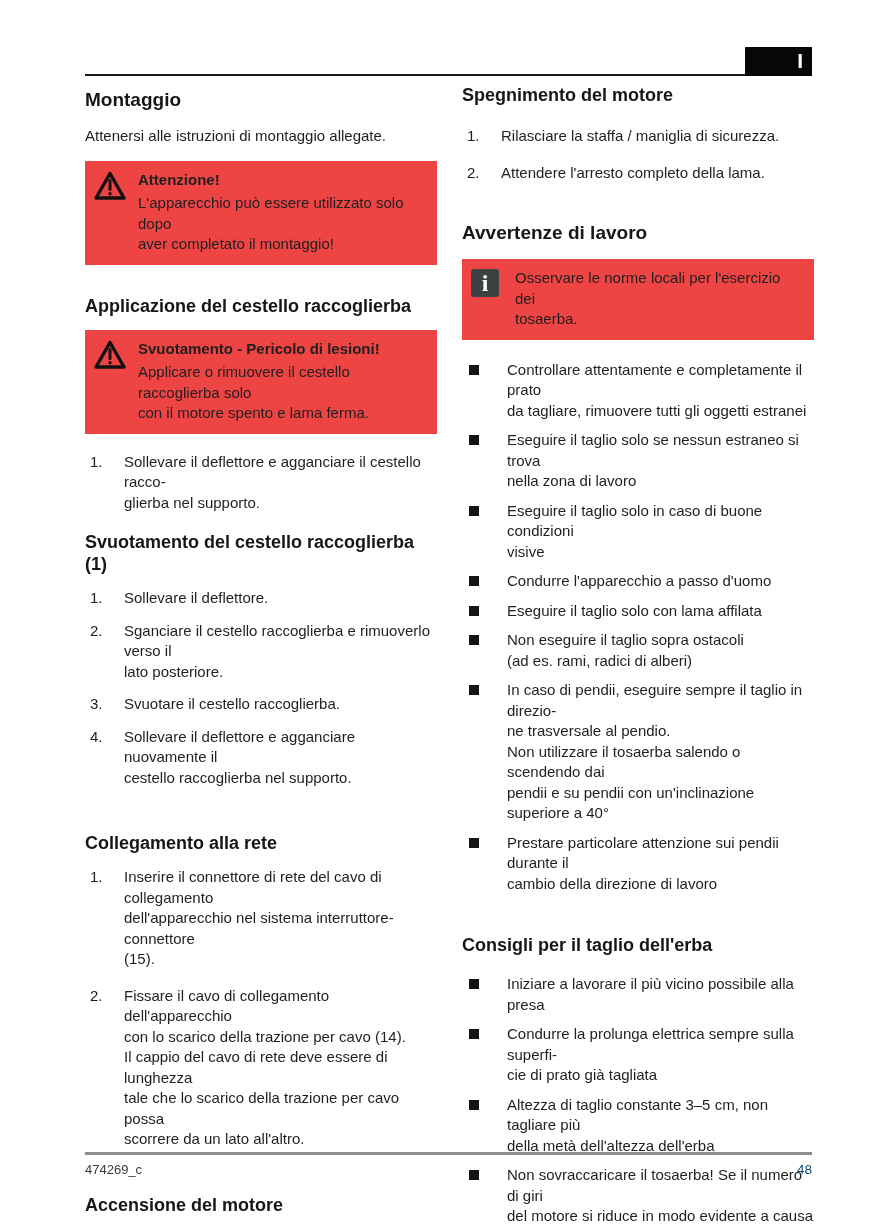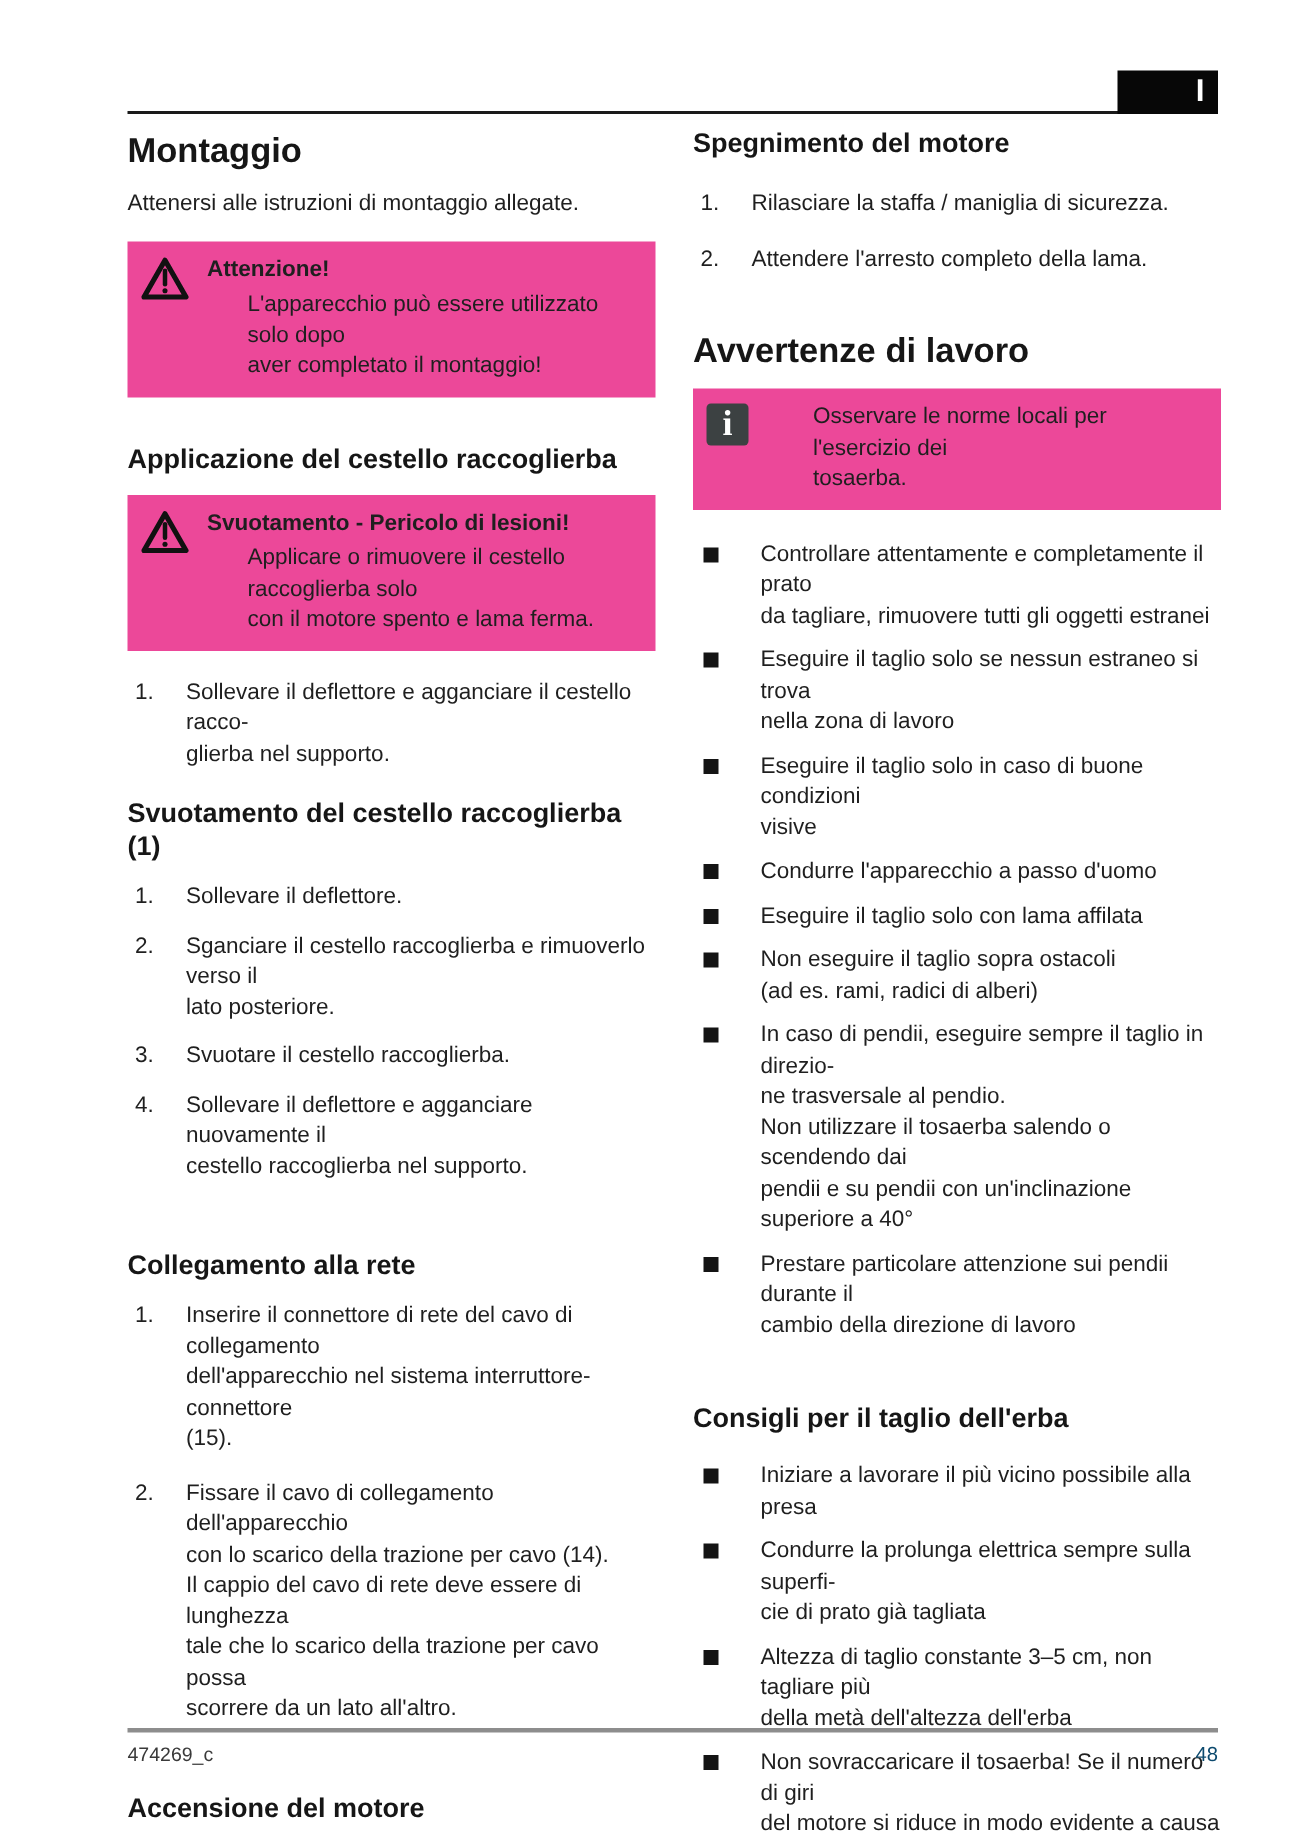--- a/index.html
+++ b/index.html
@@ -17,33 +17,33 @@
     position:absolute;left:745px;top:47px;width:67px;height:29px;background:#070707;
     color:#ffffff;display:flex;align-items:center;justify-content:flex-end;
     padding-right:9px;box-sizing:border-box;font-size:21px;font-weight:bold;
   }
 
   
   .col{position:absolute;width:352px;top:88px;}
   .col-left{left:85px;}
   .col-right{left:462px;top:84px;width:352px;}
 
-  h1{font-size:23px;line-height:24px;font-weight:bold;margin:0 0 14px 0;color:#161616;}
+  h1{font-size:19px;line-height:24px;font-weight:bold;margin:0 0 14px 0;color:#161616;}
   h2{font-size:18px;line-height:22px;font-weight:bold;margin:0 0 13px 0;color:#161616;}
   .para{white-space:pre-line;margin:0 0 14px 0;}
 
   
   .note-box{
-    background:#ec4899;padding:9px 10px 10px 9px;margin:0 0 18px 0;
+    background:#ef4444;padding:9px 10px 10px 9px;margin:0 0 18px 0;
     display:flex;align-items:flex-start;box-sizing:border-box;width:100%;
   }
   .note-icon-wrap{flex:none;width:44px;padding-top:1px;}
   .note-content{flex:1;}
   .note-title{font-weight:bold;margin-bottom:3px;}
-  .note-body{white-space:pre-line;margin-left:27px;}
+  .note-body{white-space:pre-line;}
   .info-glyph{
     width:28px;height:28px;background:#3c4142;color:#ffffff;border-radius:3px;
     display:flex;align-items:center;justify-content:center;
     font-family:"Liberation Serif","DejaVu Serif",serif;
     font-weight:bold;font-size:24px;line-height:28px;
   }
 
   
   .step{display:flex;margin:0 0 12px 0;padding-left:5px;}
   .step-gap .step{margin-bottom:16px;}

